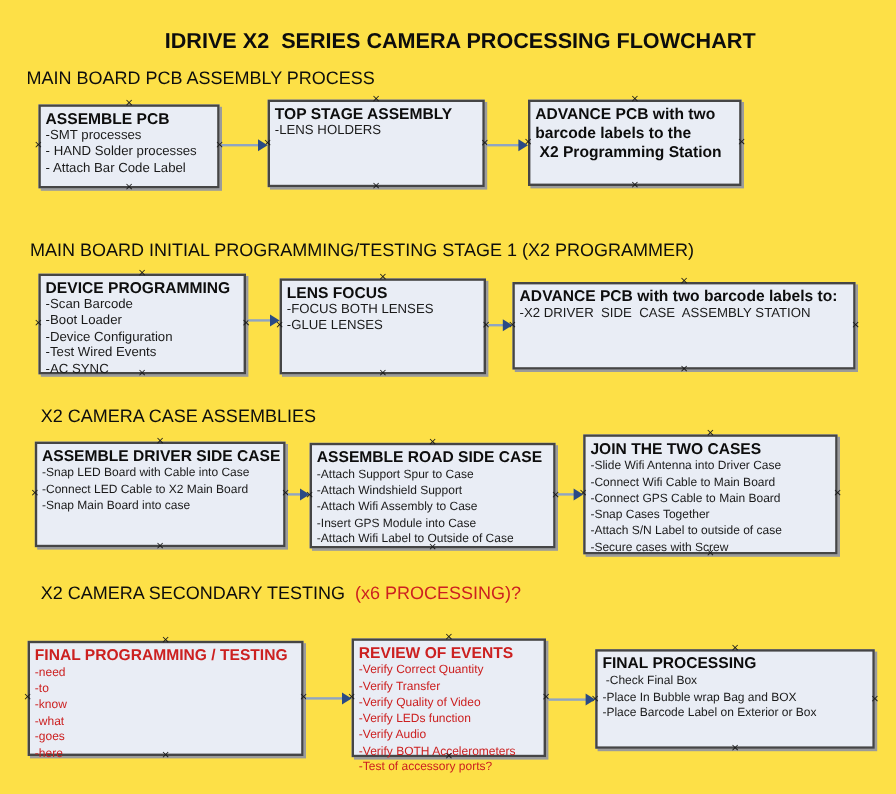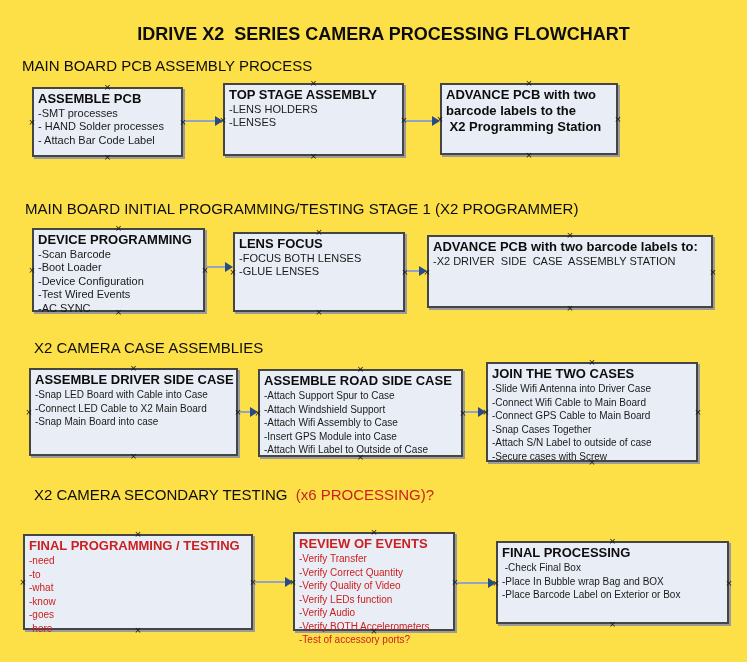--- a/index.html
+++ b/index.html
@@ -58,21 +58,20 @@
     <div class="box-line">- Attach Bar Code Label</div>
   <span class="handle h-top">×</span>
       <span class="handle h-bottom">×</span>
       <span class="handle h-left">×</span>
       <span class="handle h-right">×</span>
     </div>
 
   <div class="box" style="left:223px;top:83px;width:181px;height:73px">
     <div class="box-title">TOP STAGE ASSEMBLY</div>
     <div class="box-line">-LENS HOLDERS</div>
-    <div class="box-line">-LENSES</div>
   <span class="handle h-top">×</span>
       <span class="handle h-bottom">×</span>
       <span class="handle h-left">×</span>
       <span class="handle h-right">×</span>
     </div>
 
   <div class="box" style="left:440px;top:83px;width:178px;height:72px">
     <div class="box-title">ADVANCE PCB with two</div>
     <div class="box-title">barcode labels to the</div>
     <div class="box-title"> X2 Programming Station</div>
@@ -155,34 +154,34 @@
       <span class="handle h-left">×</span>
       <span class="handle h-right">×</span>
     </div>
 
   <div class="section-heading" style="left:34px;top:486px"><span>X2 CAMERA SECONDARY TESTING  </span><span class="red-text">(x6 PROCESSING)?</span></div>
 
   <div class="box small red-box" style="left:23px;top:534px;width:230px;height:96px">
     <div class="box-title">FINAL PROGRAMMING / TESTING</div>
     <div class="box-line">-need</div>
     <div class="box-line">-to</div>
+    <div class="box-line">-know</div>
     <div class="box-line">-what</div>
-    <div class="box-line">-know</div>
     <div class="box-line">-goes</div>
     <div class="box-line">-here</div>
   <span class="handle h-top">×</span>
       <span class="handle h-bottom">×</span>
       <span class="handle h-left">×</span>
       <span class="handle h-right">×</span>
     </div>
 
   <div class="box small red-box" style="left:293px;top:532px;width:162px;height:99px">
     <div class="box-title">REVIEW OF EVENTS</div>
+    <div class="box-line">-Verify Correct Quantity</div>
     <div class="box-line">-Verify Transfer</div>
-    <div class="box-line">-Verify Correct Quantity</div>
     <div class="box-line">-Verify Quality of Video</div>
     <div class="box-line">-Verify LEDs function</div>
     <div class="box-line">-Verify Audio</div>
     <div class="box-line">-Verify BOTH Accelerometers</div>
     <div class="box-line">-Test of accessory ports?</div>
   <span class="handle h-top">×</span>
       <span class="handle h-bottom">×</span>
       <span class="handle h-left">×</span>
       <span class="handle h-right">×</span>
     </div>

